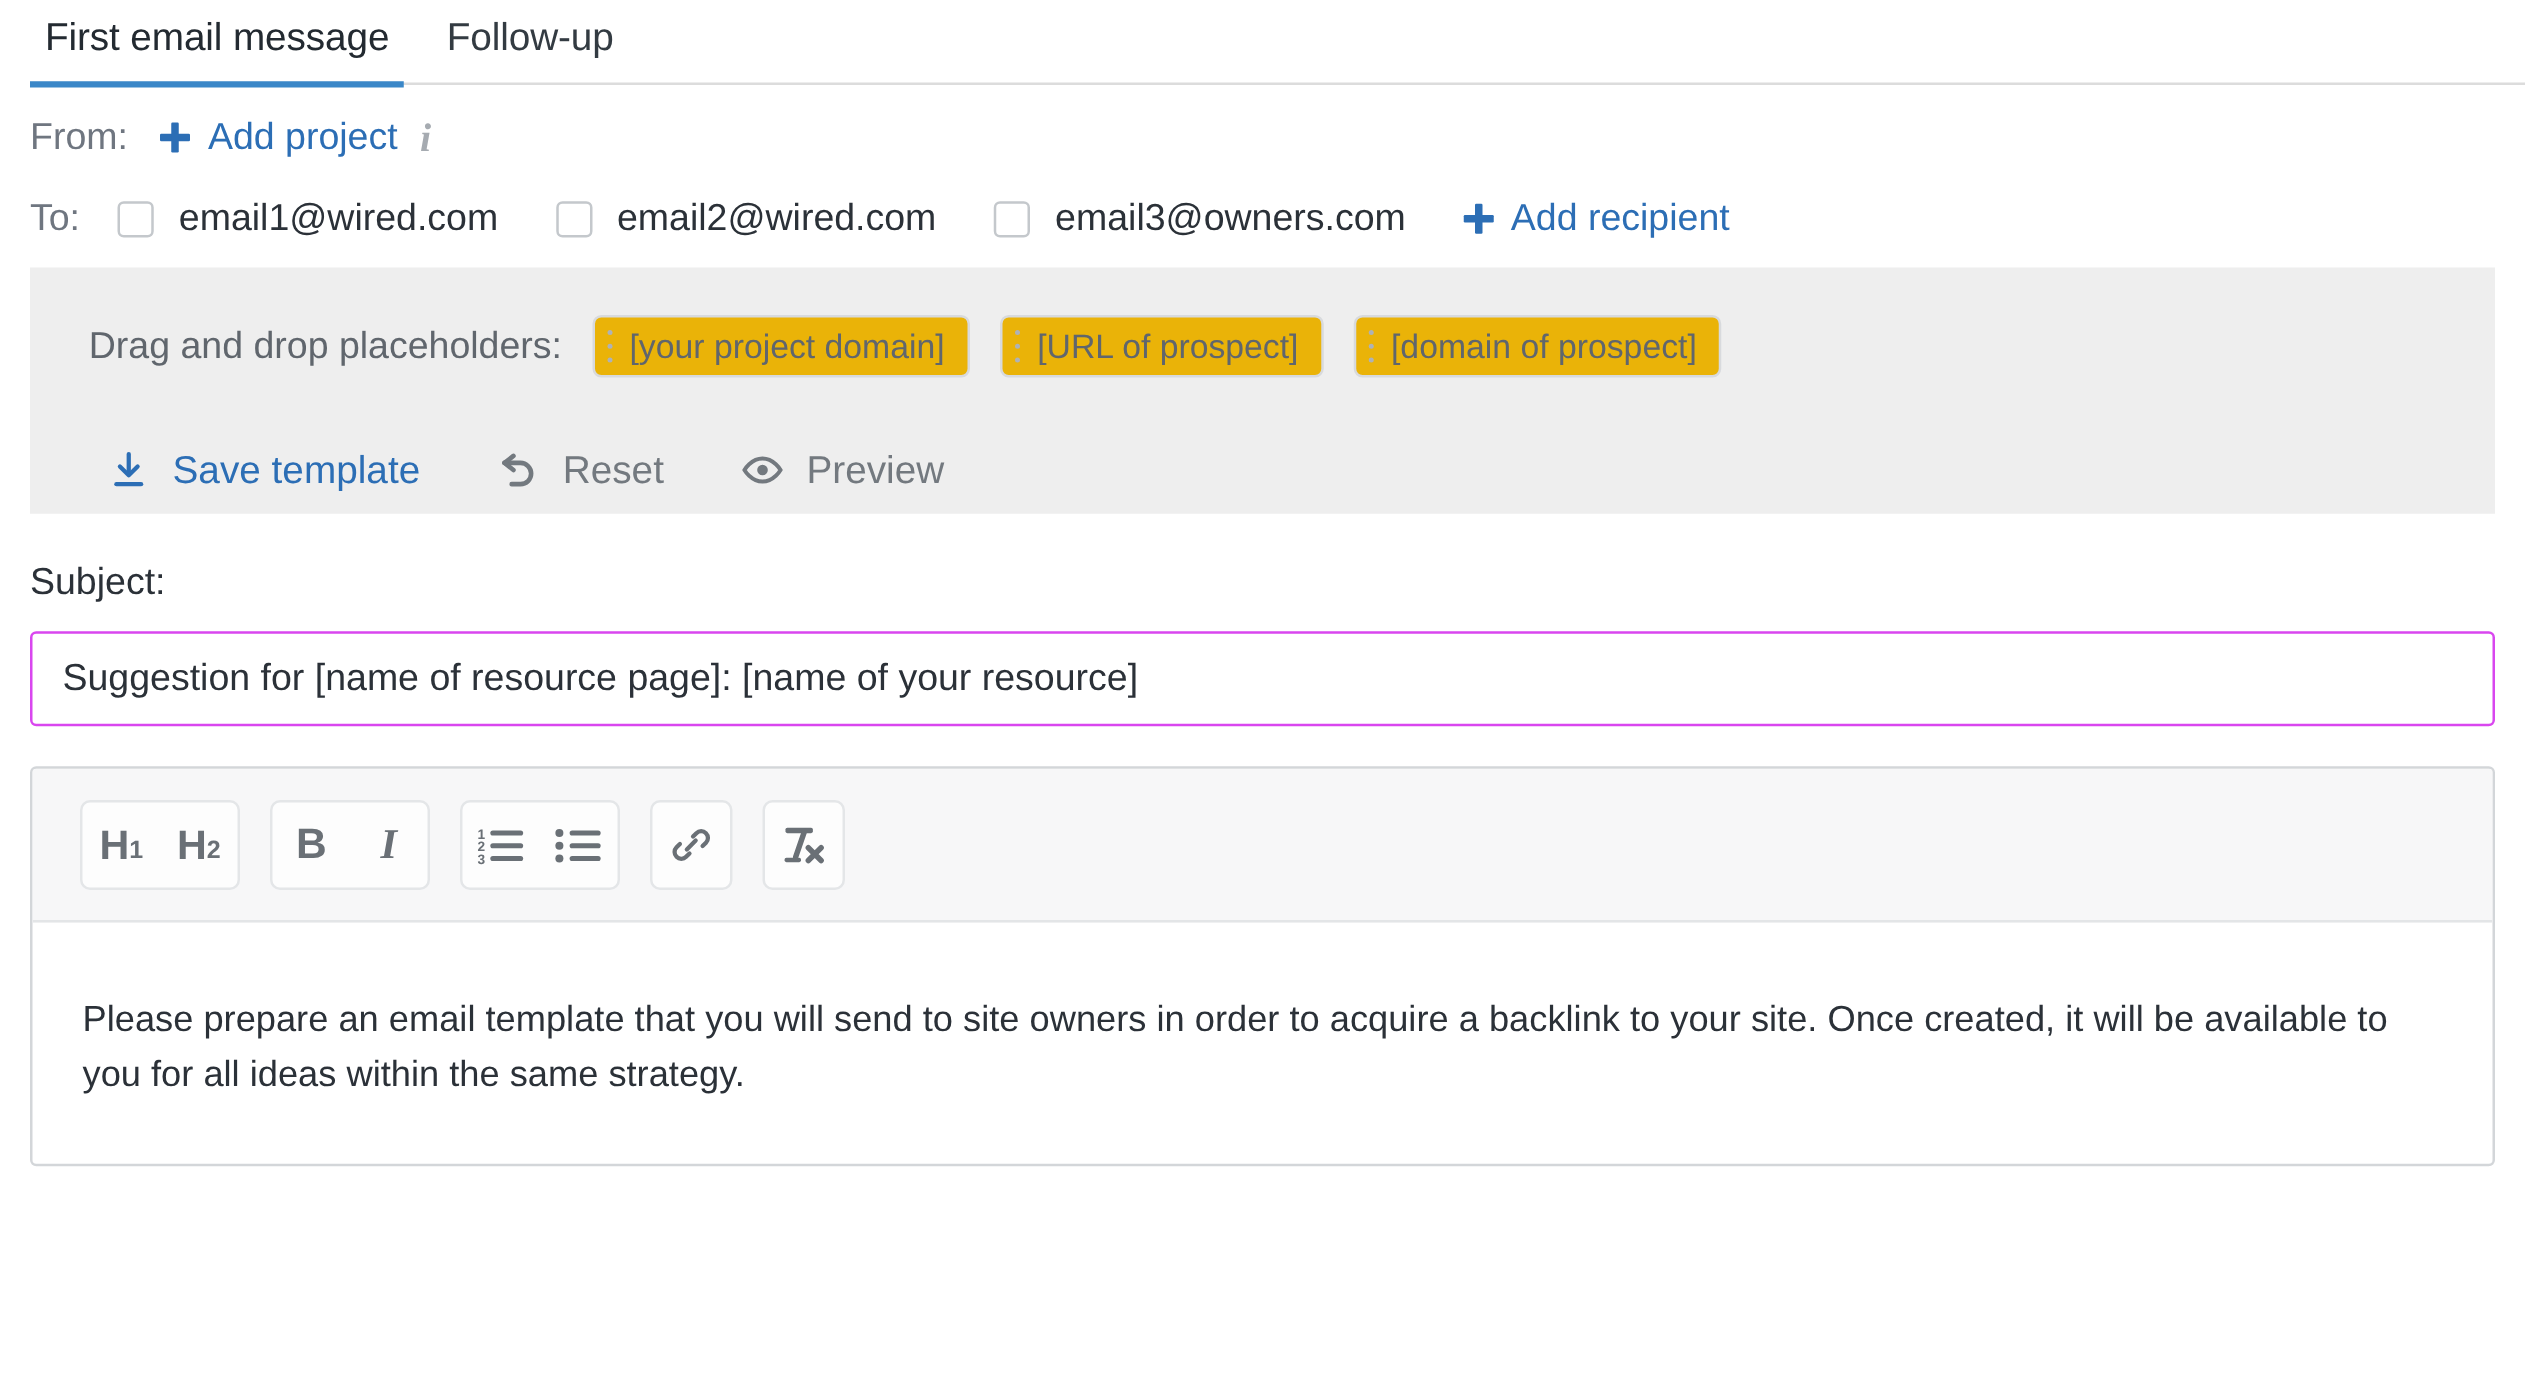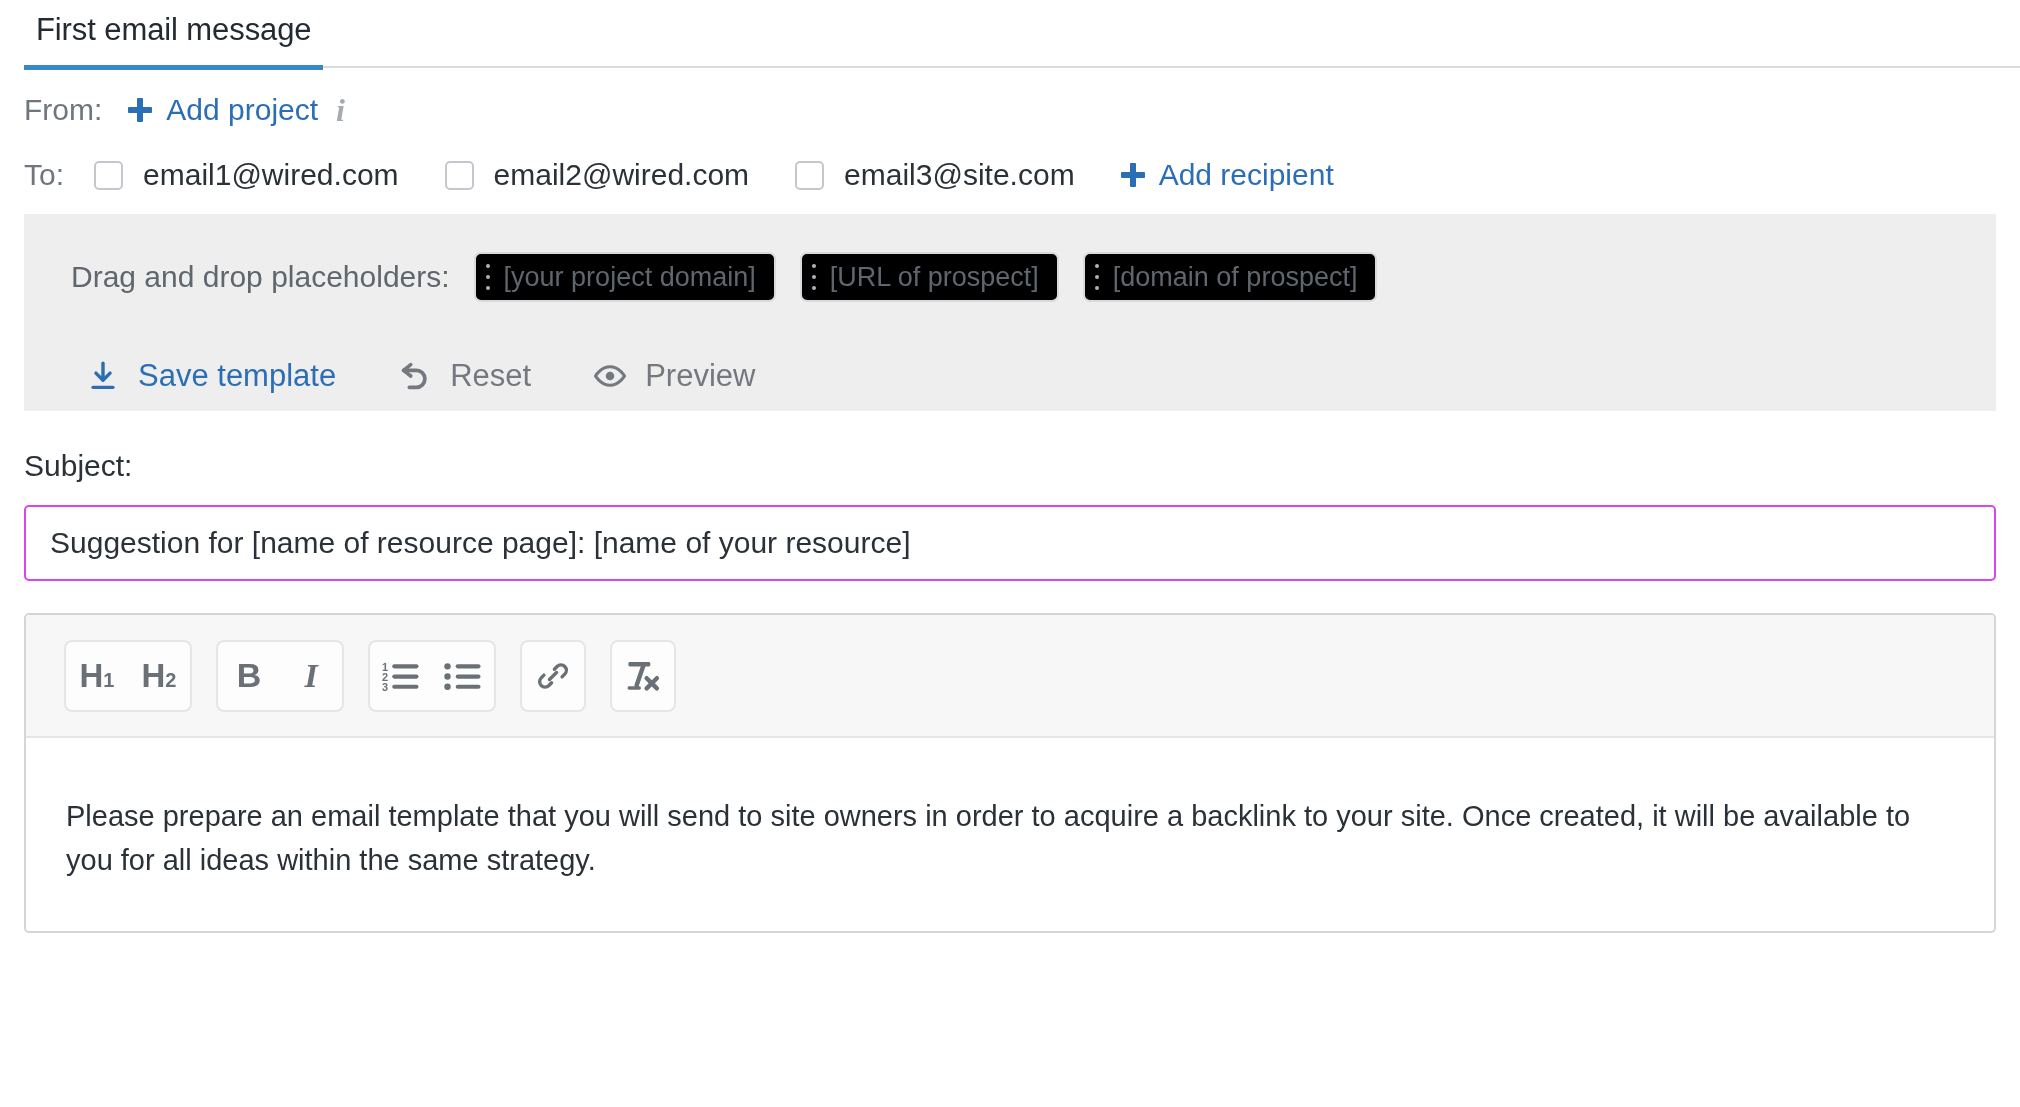--- a/index.html
+++ b/index.html
@@ -150,21 +150,21 @@
   }
   .ph-label {
     font-size: 30px;
     color: #60666d;
     margin-right: 24px;
     white-space: nowrap;
   }
   .chip {
     display: inline-flex;
     align-items: center;
-    background: #000000;
+    background: #eab308;
     border: 2px solid #d8dadd;
     border-radius: 7px;
     height: 50px;
     padding: 0 18px 0 10px;
     margin-right: 24px;
     cursor: grab;
     white-space: nowrap;
   }
   .grip {
     display: inline-flex;
@@ -278,20 +278,23 @@
 </style>
 </head>
 <body>
 
 <div class="page">
 
   <div class="tabbar">
     <div class="tab active">
       <span>First email message</span>
     </div>
+    <div class="tab">
+      <span>Follow-up</span>
+    </div>
   </div>
 
   <div class="from-row">
     <span class="label-from">From:</span>
     <span class="add-link">
       <span class="plus-icon"></span>
       <span>Add project</span>
     </span>
     <span class="info-icon">i</span>
   </div>
@@ -304,21 +307,21 @@
       <span class="recipient-label">email1@wired.com</span>
     </span>
 
     <span class="recipient">
       <span class="cbox"></span>
       <span class="recipient-label">email2@wired.com</span>
     </span>
 
     <span class="recipient">
       <span class="cbox"></span>
-      <span class="recipient-label">email3@site.com</span>
+      <span class="recipient-label">email3@owners.com</span>
     </span>
 
     <span class="add-link">
       <span class="plus-icon"></span>
       <span>Add recipient</span>
     </span>
   </div>
 
   <div class="gray-panel">
 

